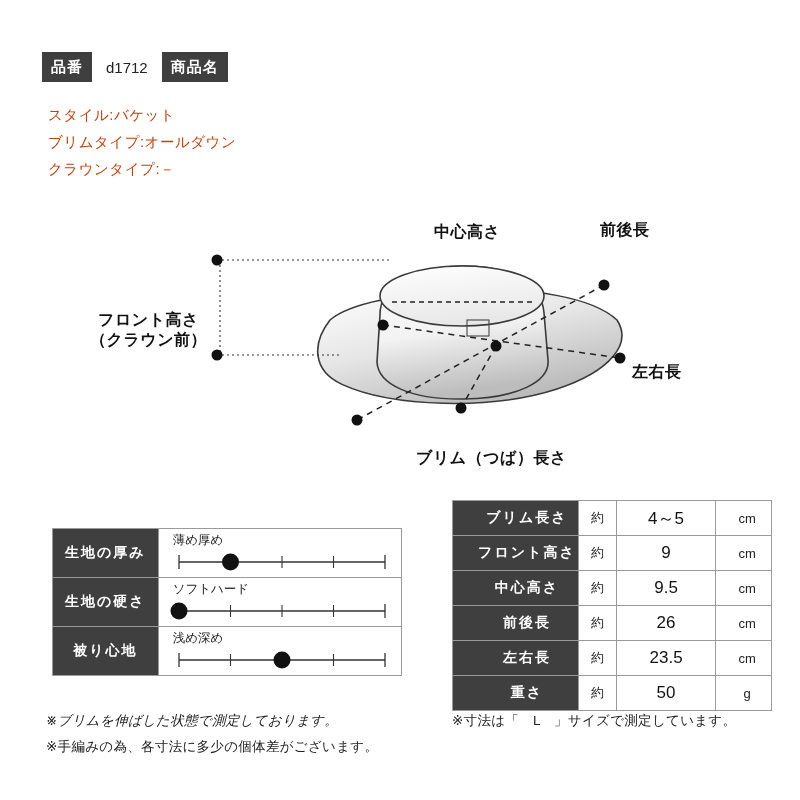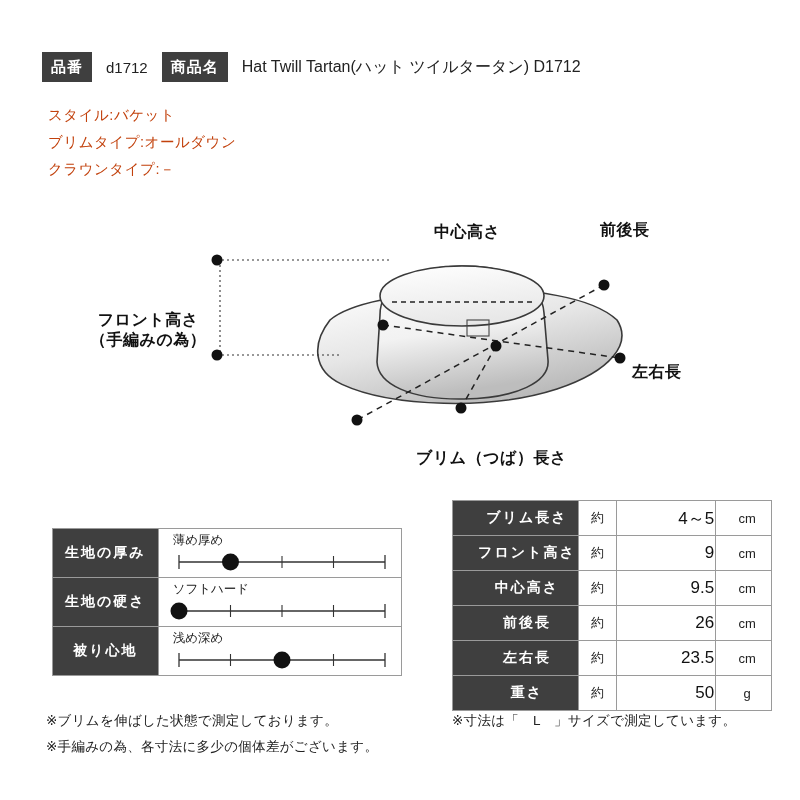--- a/index.html
+++ b/index.html
@@ -90,41 +90,40 @@
     font-size:15px;
     vertical-align:middle;
   }
   .meas-table td.name{
     width:118px;background:#3f3f3f;color:#fff;
     font-weight:bold;text-align:center;letter-spacing:2px;
     font-size:14px;
     padding-left:24px;
   }
   .meas-table td.approx{width:40px;text-align:center;font-size:13px;color:#222;}
-  .meas-table td.value{width:110px;text-align:right;font-size:17px;color:#111;}
+  .meas-table td.value{width:110px;text-align:center;font-size:17px;color:#111;}
   .meas-table td.unit{width:52px;text-align:center;font-size:13px;color:#222;padding-left:8px;}
 
   
   .note{
     position:absolute;font-size:13.5px;color:#222;letter-spacing:0.3px;
   }
-  .note.n1{left:34px;top:712px;}
+  .note.n1{left:34px;top:712px;font-style:italic;}
   .note.n2{left:34px;top:738px;}
   .note.n3{left:440px;top:712px;}
 </style>
 </head>
 <body>
 
 <div class="page">
 
   <div class="hdr">
     <div class="hdr-tag">品番</div>
     <div class="hdr-val">d1712</div>
     <div class="hdr-tag">商品名</div>
-    <div class="hdr-val big">Hat Twill Tartan(ハット ツイルタータン) D1712</div>
   </div>
 
   <div class="spec l1">スタイル:バケット</div>
   <div class="spec l2">ブリムタイプ:オールダウン</div>
   <div class="spec l3">クラウンタイプ:－</div>
 
   <div class="diagram">
     <svg width="800" height="320" viewBox="0 0 800 320">
       <defs>
         <linearGradient id="crownGrad" x1="0" y1="0" x2="0.2" y2="1">
@@ -175,21 +174,21 @@
       <circle cx="449" cy="238" r="5.5" fill="#111"></circle>
       <circle cx="345" cy="250" r="5.5" fill="#111"></circle>
     </svg>
 
     <div class="dlabel" style="left:422px;top:52px;">中心高さ</div>
     <div class="dlabel" style="left:588px;top:50px;">前後長</div>
     <div class="dlabel" style="left:620px;top:192px;">左右長</div>
     <div class="dlabel" style="left:404px;top:278px;">ブリム（つば）長さ</div>
     <div class="dlabel two" style="left:78px;top:140px;">
       <span>フロント高さ</span><br>
-      <span>（手編みの為）</span>
+      <span>（クラウン前）</span>
     </div>
   </div>
 
   <table class="slider-table">
     <tbody>
       <tr>
         <td class="lab">生地の厚み</td>
         <td class="slider-cell">
           <div class="ends">
             <span>薄め</span>

